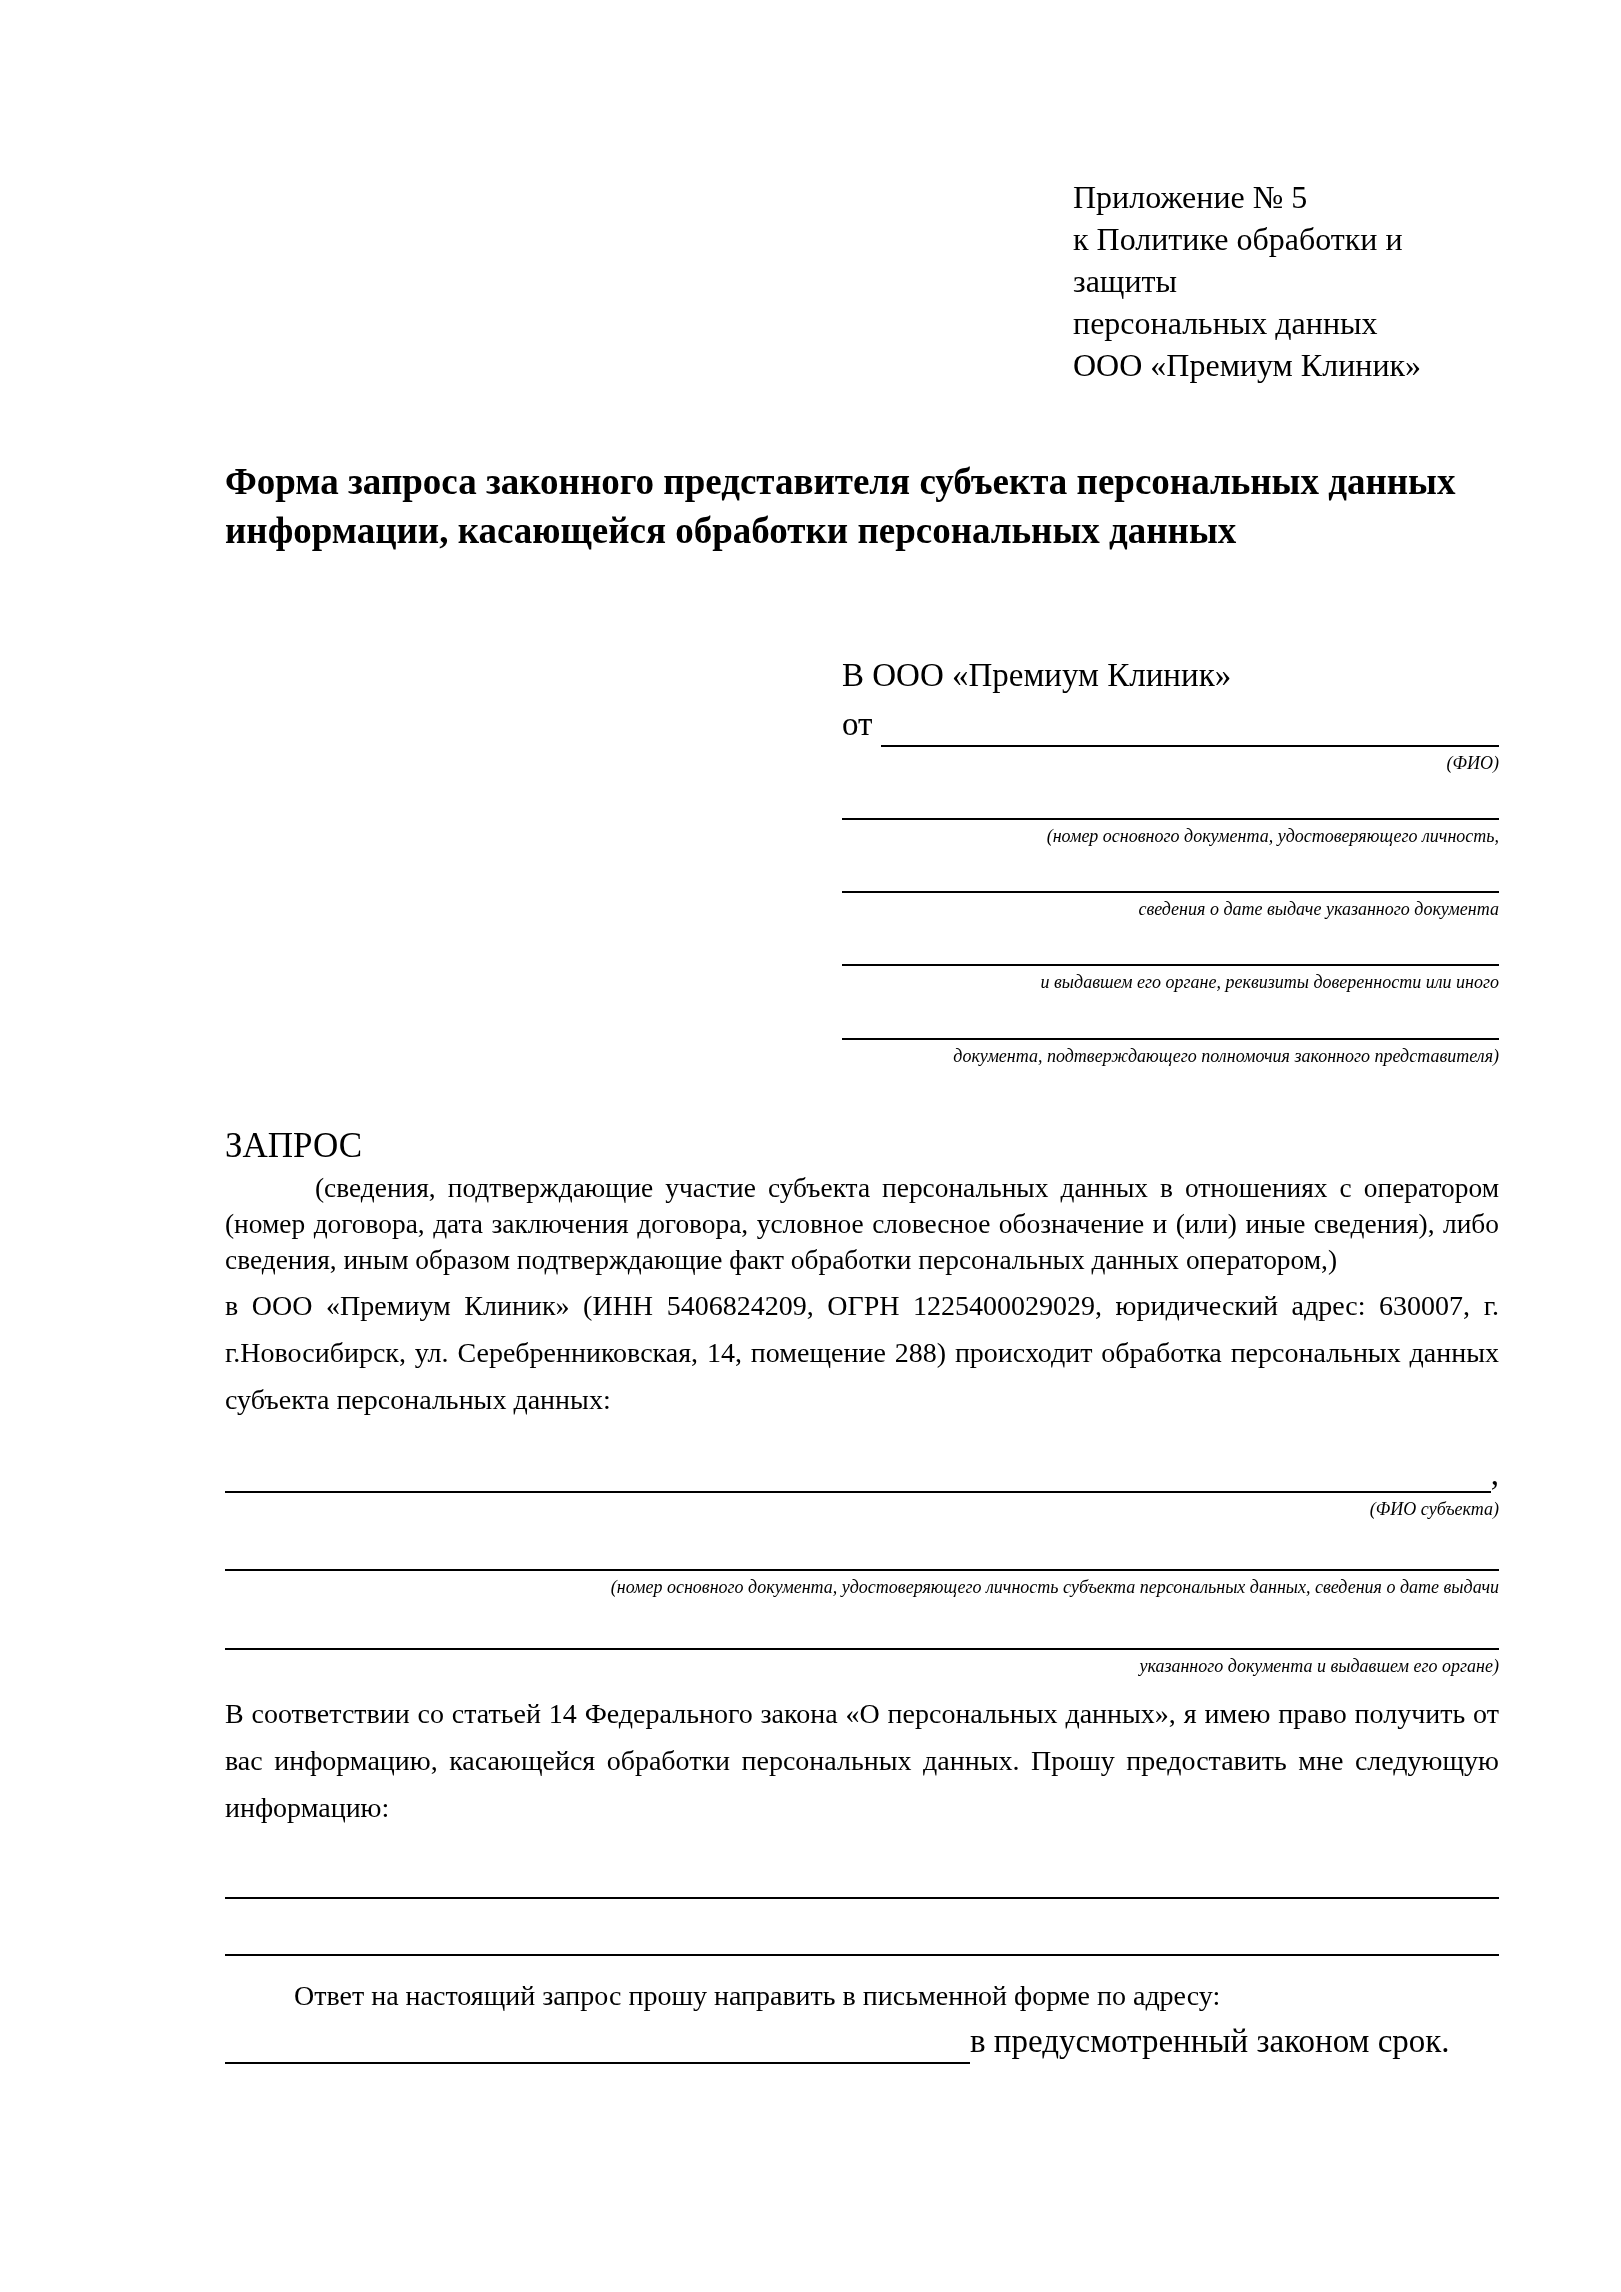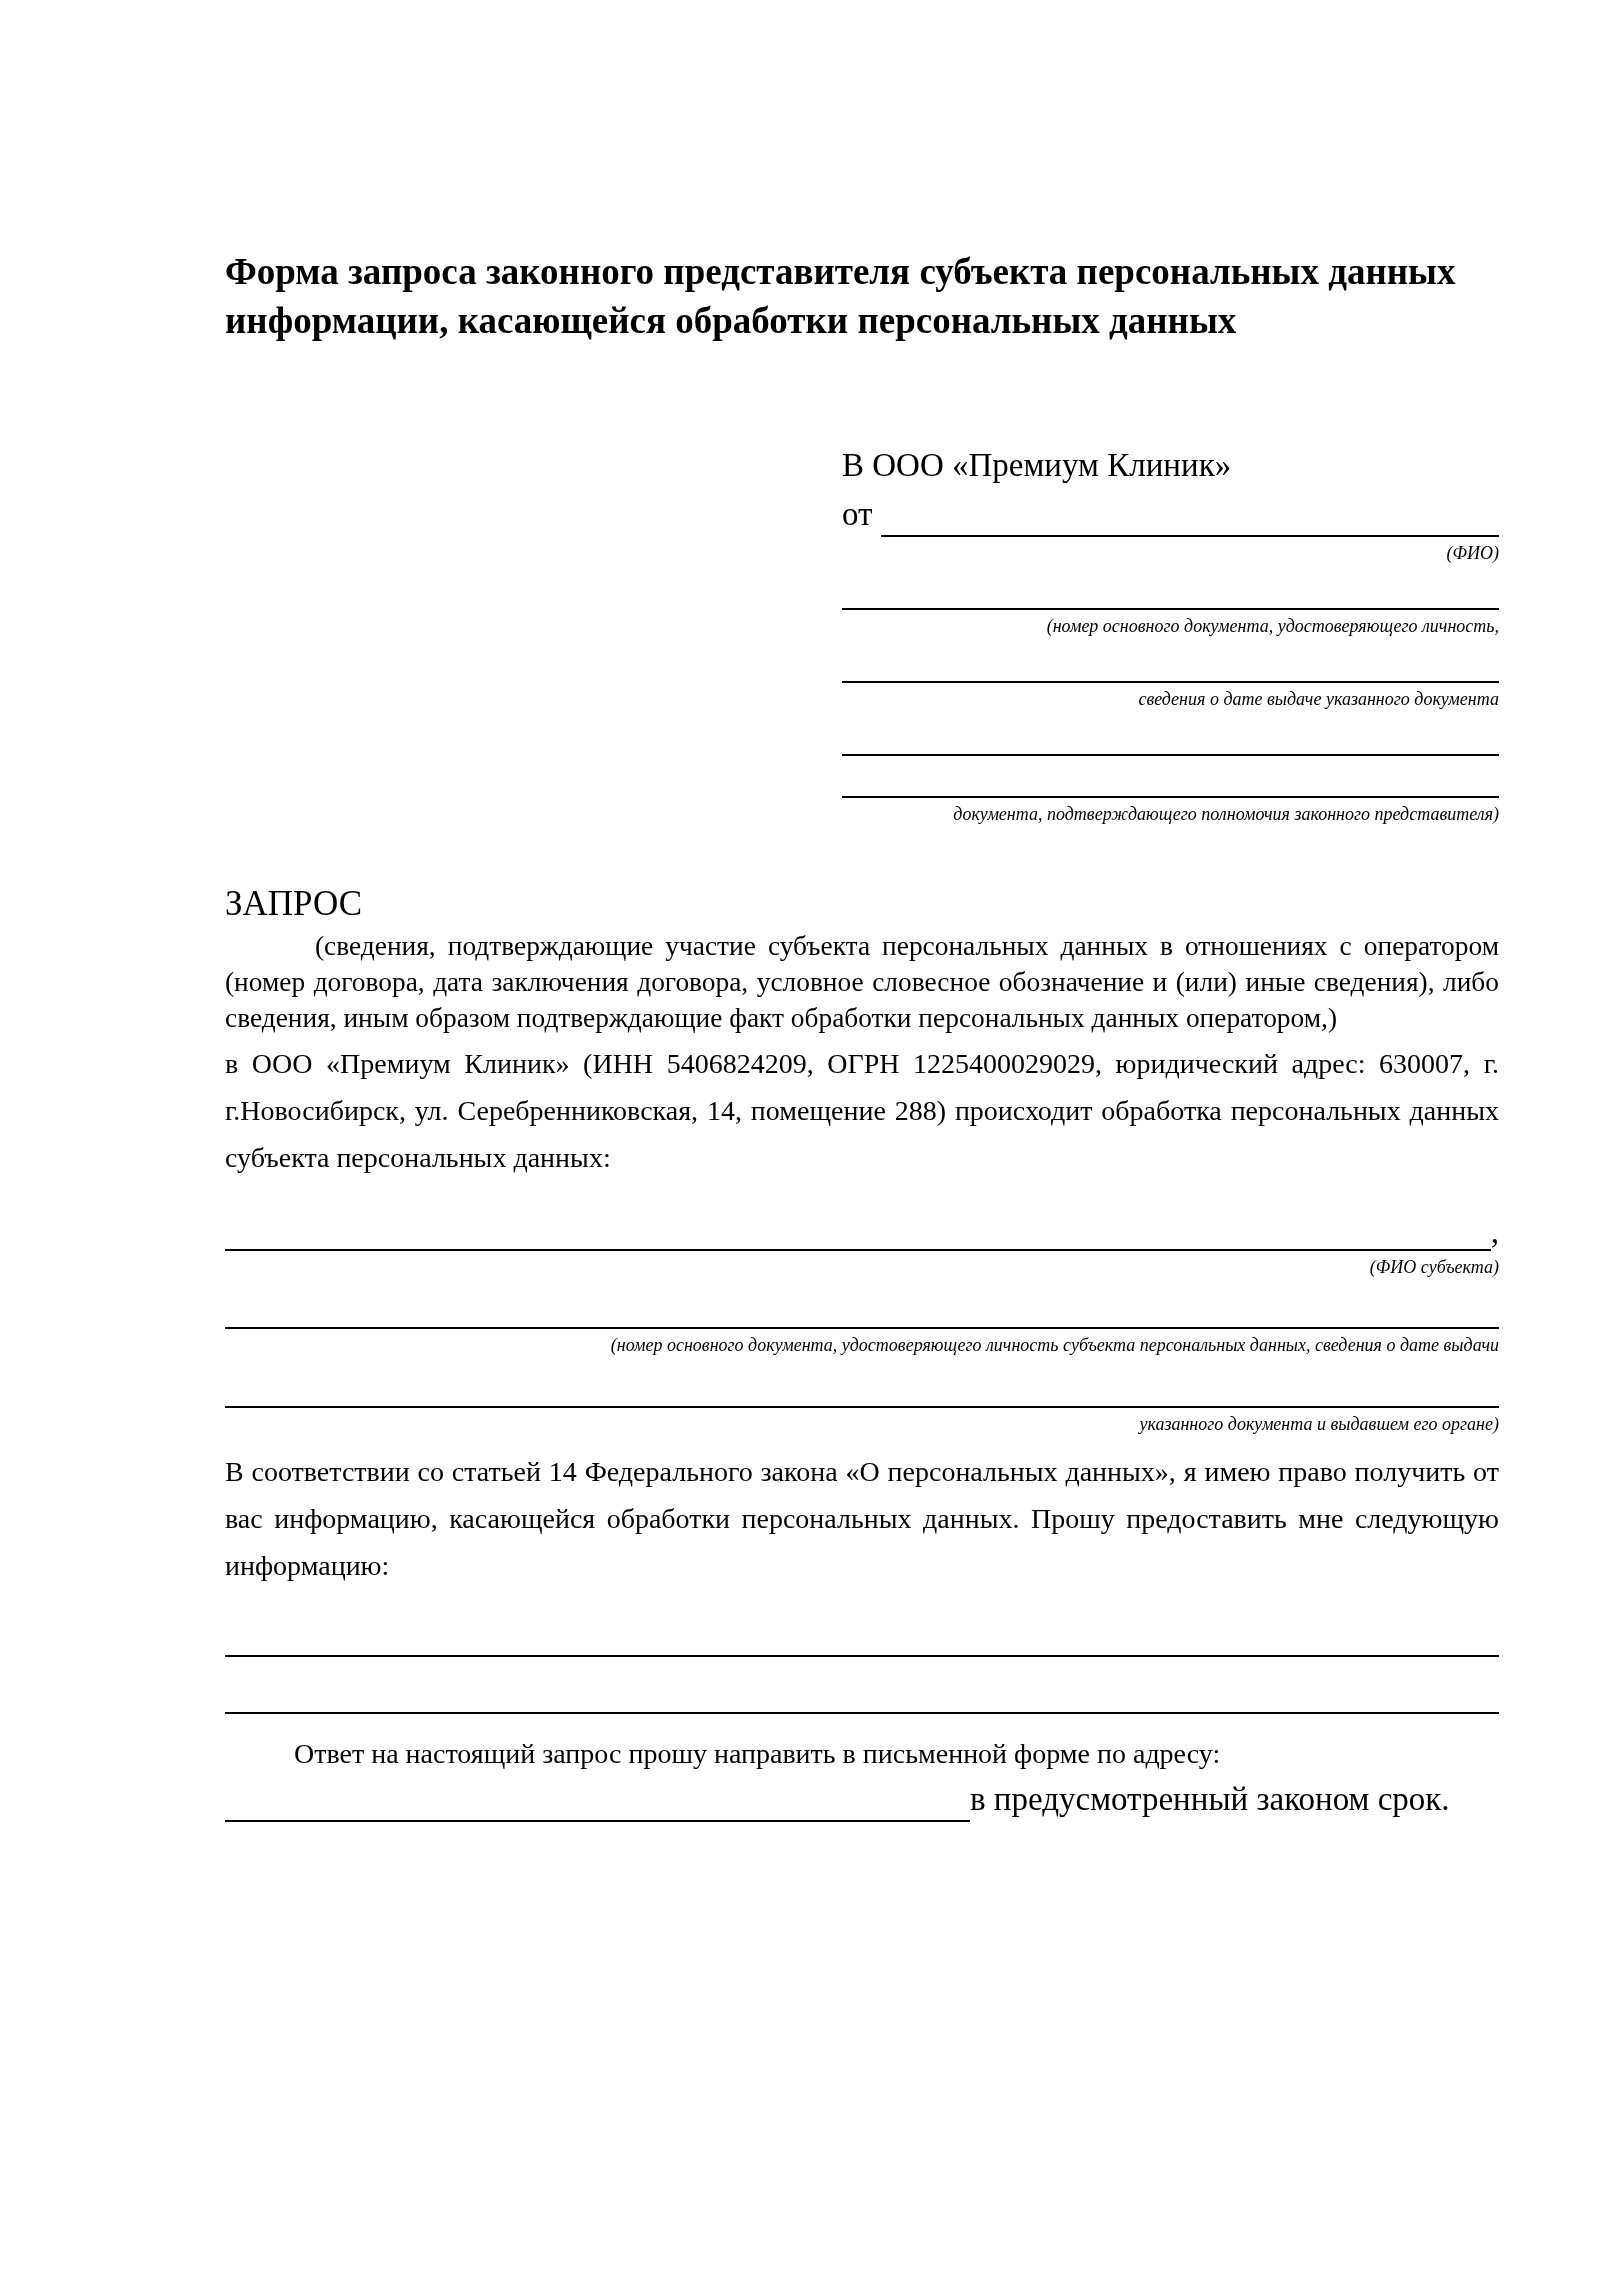--- a/index.html
+++ b/index.html
@@ -121,20 +121,26 @@
     line-height: 45px;
   }
   .reply-line .fill { max-width: 745px; }
   .reply-line .suffix { white-space: pre; }
 </style>
 </head>
 <body>
 
 <div class="page">
 
+  <div class="hdr">
+    <div>Приложение № 5</div>
+    <div>к Политике обработки и защиты</div>
+    <div>персональных данных</div>
+    <div>ООО «Премиум Клиник»</div>
+  </div>
 
   <div class="title">
     <div>Форма запроса законного представителя субъекта персональных данных</div>
     <div>информации, касающейся обработки персональных данных</div>
   </div>
 
   <div class="addr">
     <div class="addr-to">В ООО «Премиум Клиник»</div>
     <div class="from-row">
       <span class="lbl">от </span>
@@ -145,20 +151,21 @@
     <div class="field">
       <div class="wline"></div>
       <div class="cap">(номер основного документа, удостоверяющего личность,</div>
     </div>
     <div class="field">
       <div class="wline"></div>
       <div class="cap">сведения о дате выдаче указанного документа</div>
     </div>
     <div class="field">
       <div class="wline"></div>
+      <div class="cap">и выдавшем его органе, реквизиты доверенности или иного</div>
     </div>
     <div class="field">
       <div class="wline"></div>
       <div class="cap">документа, подтверждающего полномочия законного представителя)</div>
     </div>
   </div>
 
   <div class="zapros">ЗАПРОС</div>
 
   <div class="cap-para">(сведения, подтверждающие участие субъекта персональных данных в отношениях с оператором (номер договора, дата заключения договора, условное словесное обозначение и (или) иные сведения), либо сведения, иным образом подтверждающие факт обработки персональных данных оператором,)</div>

